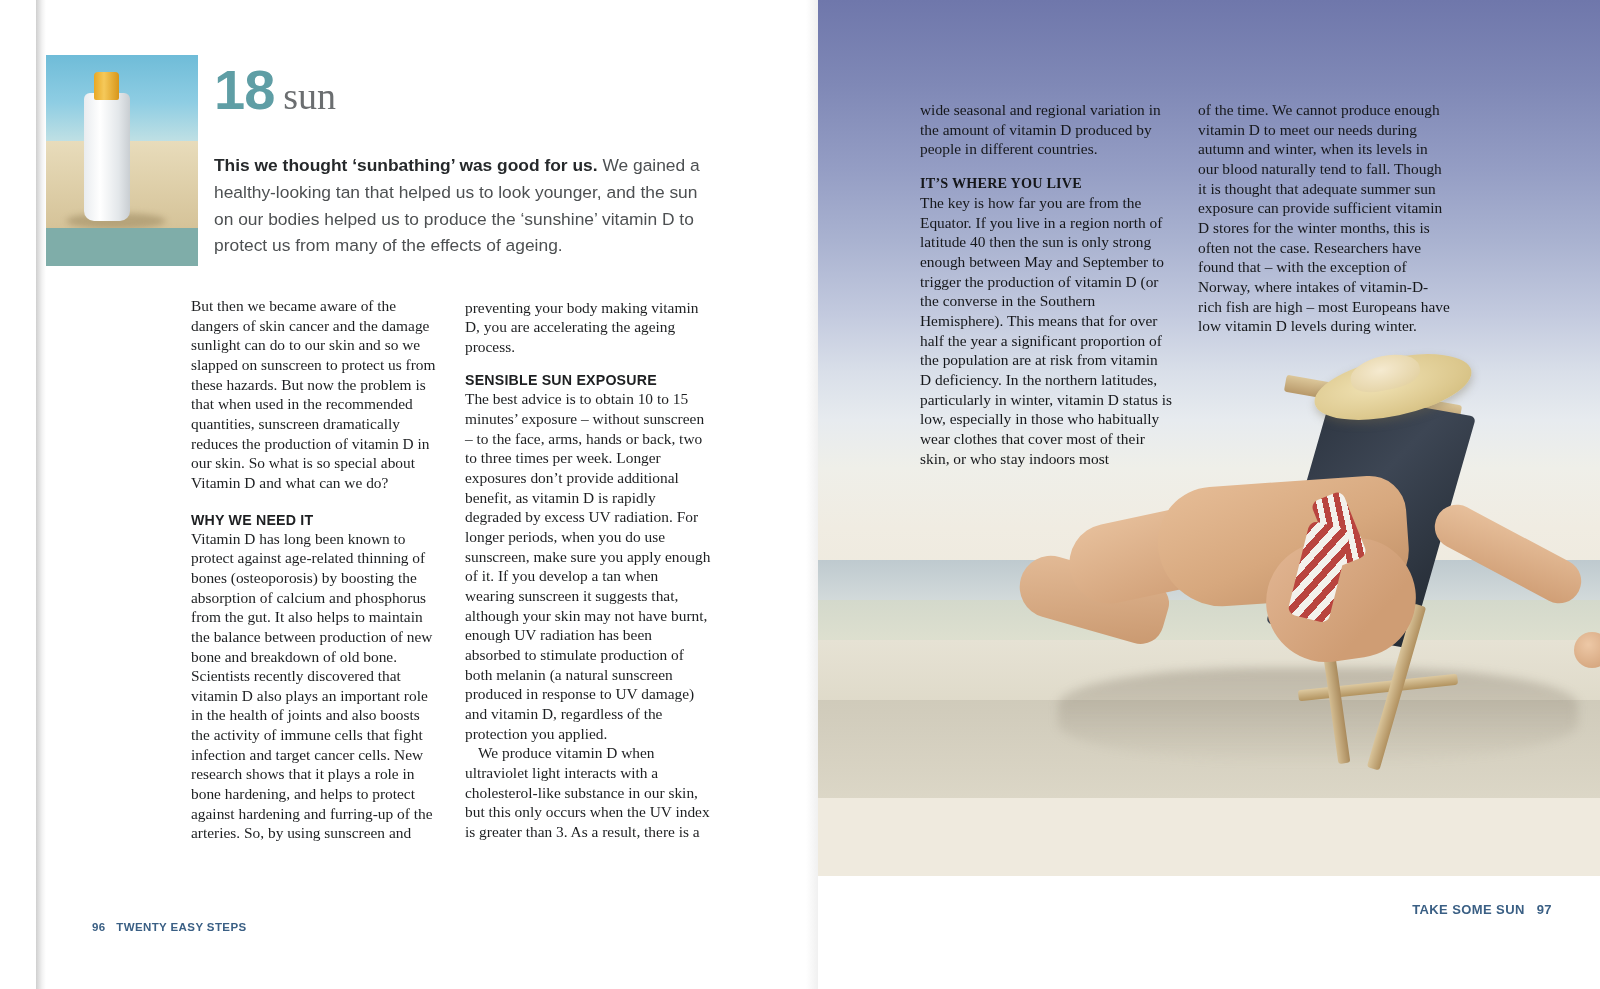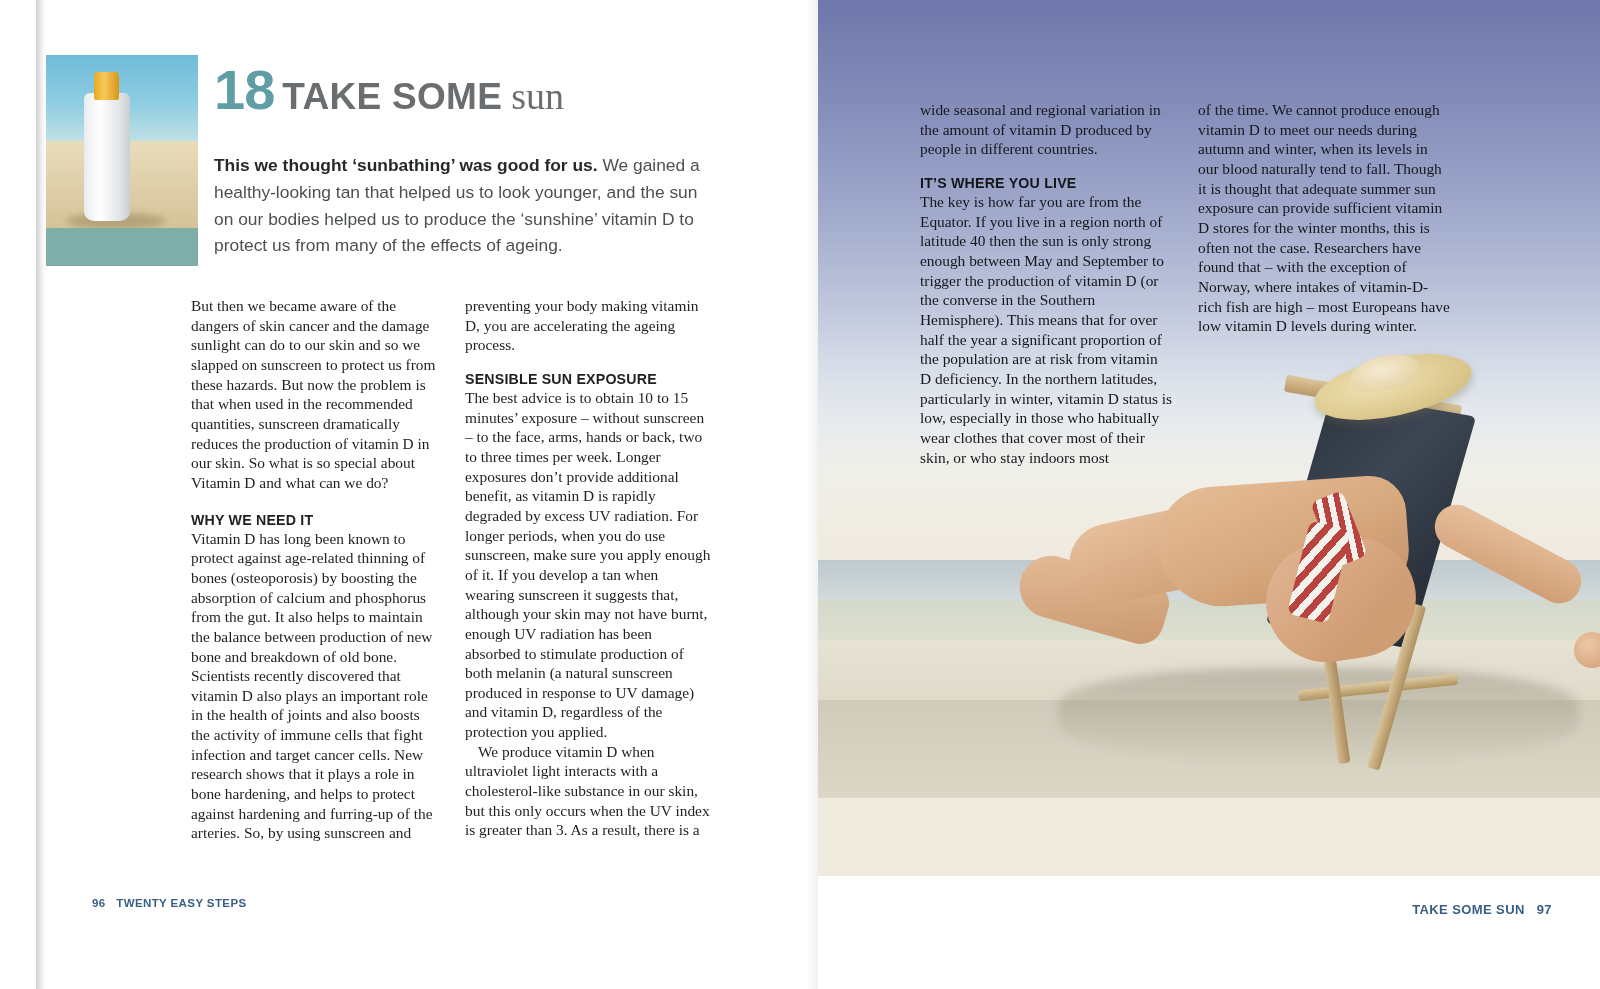--- a/index.html
+++ b/index.html
@@ -127,20 +127,21 @@
   }
   .standfirst b { color: #26292b; }
 
   
   .cols-left {
     position: absolute;
     left: 155px; top: 296px;
     width: 520px;
     display: flex;
     gap: 28px;
+    align-items: center;
   }
   .col { width: 246px; }
   .col p {
     margin: 0;
     font-family: "Liberation Serif", serif;
     font-size: 15.4px;
     line-height: 19.65px;
     color: #1d1f21;
     text-align: left;
   }
@@ -151,21 +152,21 @@
     font-size: 14.2px;
     font-weight: bold;
     letter-spacing: 0.2px;
     color: #1d1f21;
     text-transform: uppercase;
   }
   .col h4.first { margin-top: 19px; }
 
   .folio-left {
     position: absolute;
-    left: 56px; bottom: 80px;
+    left: 56px; bottom: 56px;
     font-family: "Liberation Sans", sans-serif;
     font-size: 11.5px;
     font-weight: bold;
     color: #3a5f84;
     letter-spacing: 0.4px;
   }
   .folio-left .pg { margin-right: 7px; }
   .folio-left .ttl { color: #3a5f84; }
 
   
@@ -341,21 +342,21 @@
   .col-r { width: 252px; }
   .col-r p {
     margin: 0;
     font-family: "Liberation Serif", serif;
     font-size: 15.4px;
     line-height: 19.65px;
     color: #15171a;
   }
   .col-r h4 {
     margin: 16px 0 1px 0;
-    font-family: Liberation Sans, sans-serif;
+    font-family: Liberation Serif, serif;
     font-size: 14.2px;
     font-weight: bold;
     color: #15171a;
     letter-spacing: 0.2px;
     text-transform: uppercase;
   }
 
   .caption {
     position: absolute;
     left: 74px; top: 808px;
@@ -391,21 +392,20 @@
       <div class="sea"></div>
       <div class="sand"></div>
       <div class="shadow"></div>
       <div class="bottle"></div>
       <div class="cap"></div>
     </div>
     <div class="teal-band"></div>
 
     <div class="chapter-head">
       <span class="chapter-num">18</span>
-      <span class="chapter-t1">TAKE SOME</span>
       <span class="chapter-t2">sun</span>
     </div>
 
     <div class="standfirst">
       <b>This we thought ‘sunbathing’ was good for us.</b><span> We gained a healthy-looking tan that helped us to look younger, and the sun on our bodies helped us to produce the ‘sunshine’ vitamin D to protect us from many of the effects of ageing.</span>
     </div>
 
     <div class="cols-left">
       <div class="col">
         <p>But then we became aware of the dangers of skin cancer and the damage sunlight can do to our skin and so we slapped on sunscreen to protect us from these hazards. But now the problem is that when used in the recommended quantities, sunscreen dramatically reduces the production of vitamin D in our skin. So what is so special about Vitamin D and what can we do?</p>

